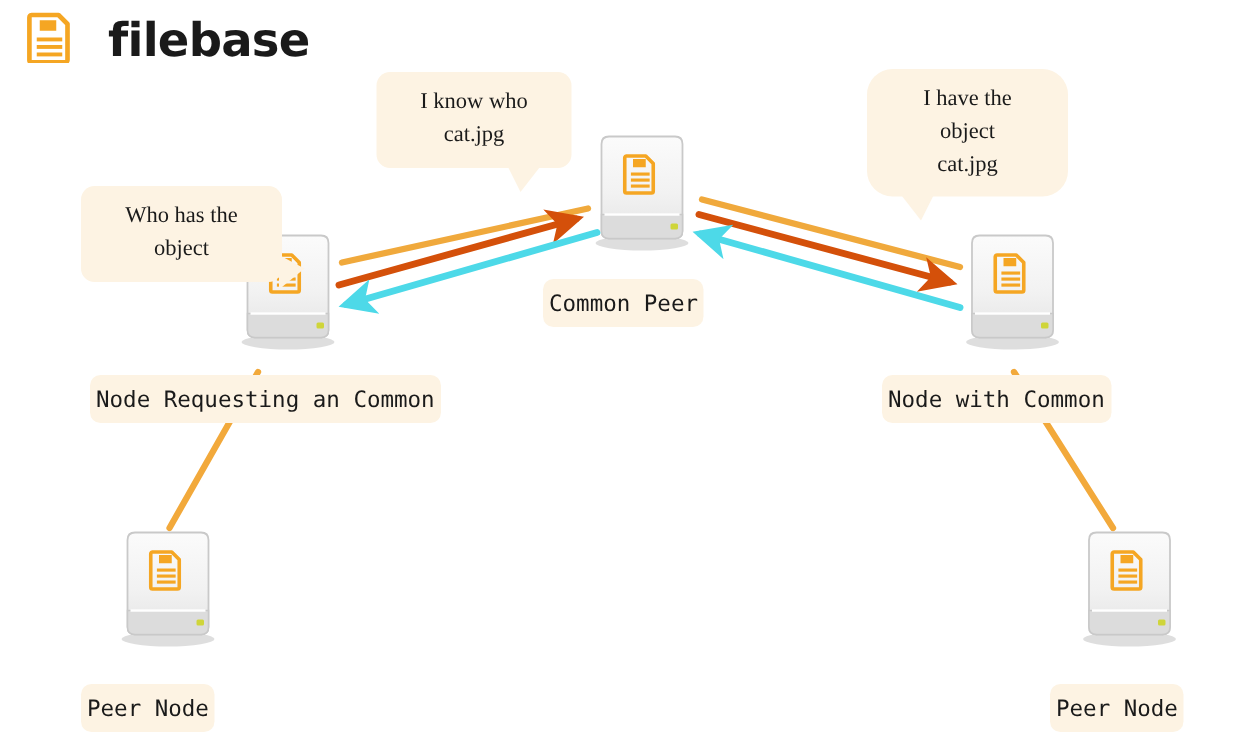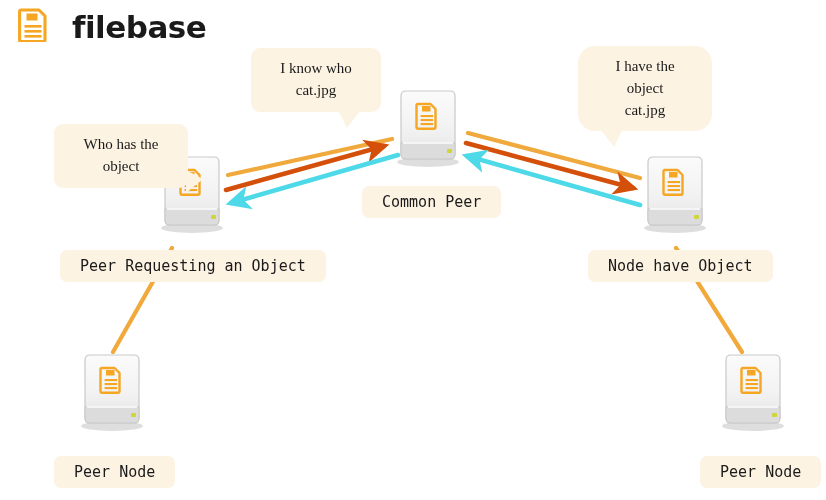--- a/index.html
+++ b/index.html
@@ -54,21 +54,21 @@
   .node.small { width: 72px; height: 80px; }
 
   
   .label {
     position: absolute;
     background: #fdf3e3;
     color: #1a1a1a;
     font-family: "DejaVu Sans Mono", monospace;
     font-size: 15px;
     line-height: 1.35;
-    padding: 6px 20px;
+    padding: 6px 4px;
     border-radius: 7px;
     white-space: nowrap;
   }
 
   
   .bubble {
     position: absolute;
     background: #fdf3e3;
     color: #1a1a1a;
     font-family: Liberation Serif, serif;
@@ -270,23 +270,23 @@
     <span class="tail tail-dr"></span>
   </div>
 
   <div class="bubble" style="left:578px; top:46px; width:110px;border-radius:17px;">
     <div>I have the</div>
     <div>object</div>
     <div>cat.jpg</div>
     <span class="tail tail-dl"></span>
   </div>
 
-  <div class="label" style="left:60px; top:250px;">Peer Requesting an Object</div>
+  <div class="label" style="left:60px; top:250px;">Node Requesting an Common</div>
 
   <div class="label" style="left:362px; top:186px;">Common Peer</div>
 
-  <div class="label" style="left:588px; top:250px;">Node have Object</div>
+  <div class="label" style="left:588px; top:250px;">Node with Common</div>
 
   <div class="label" style="left:54px; top:456px;">Peer Node</div>
 
   <div class="label" style="left:700px; top:456px;">Peer Node</div>
 
 </div>
 
 </body></html>

